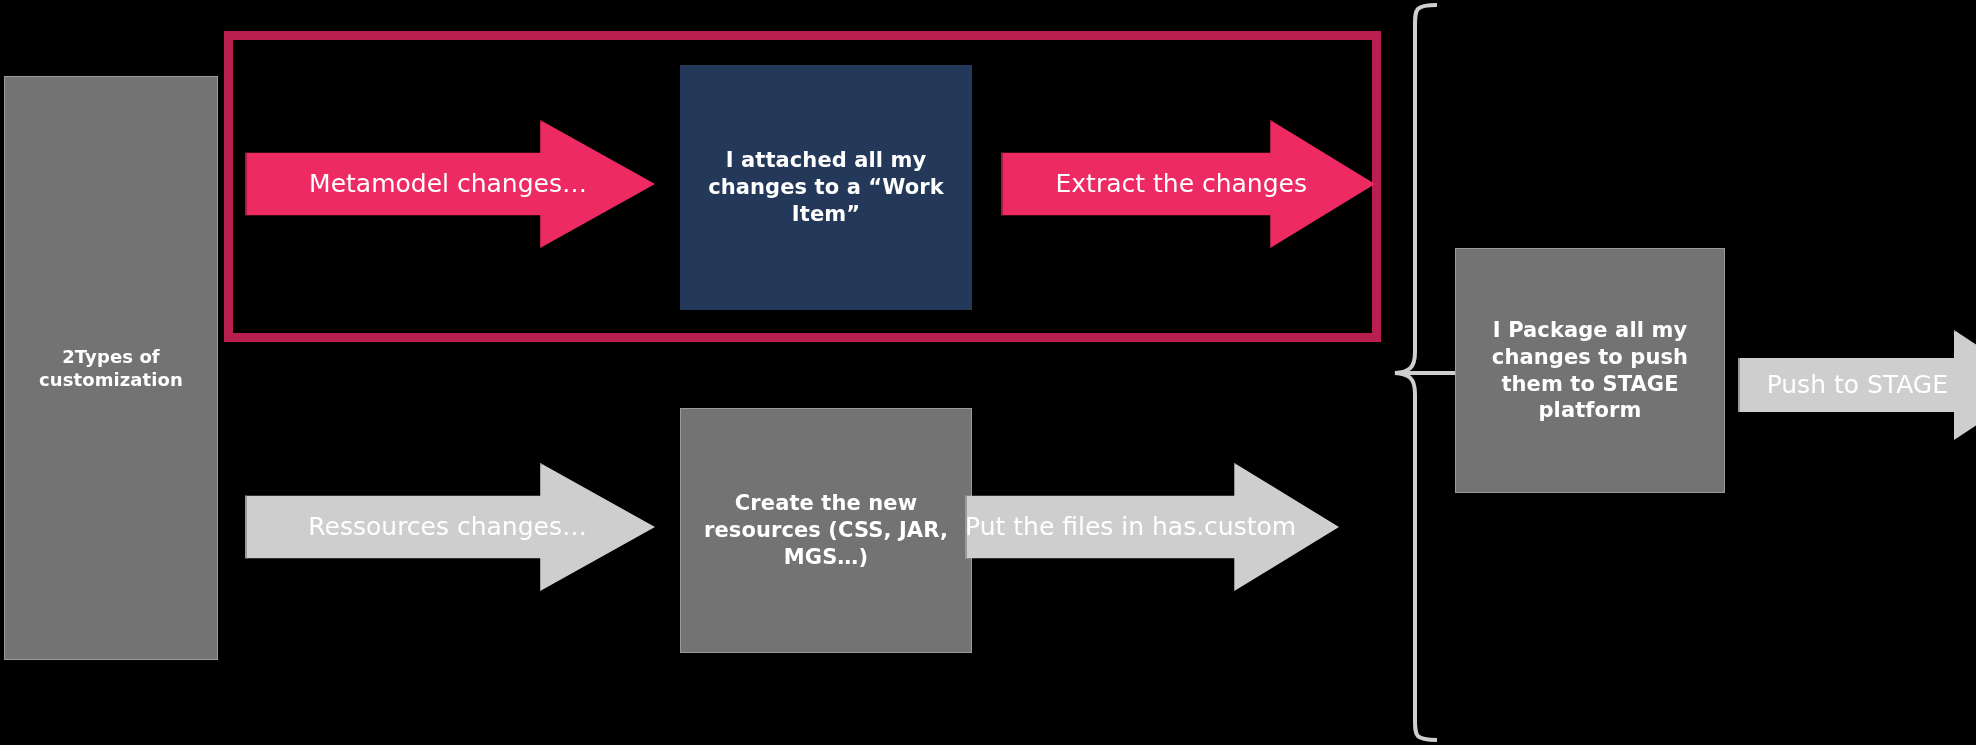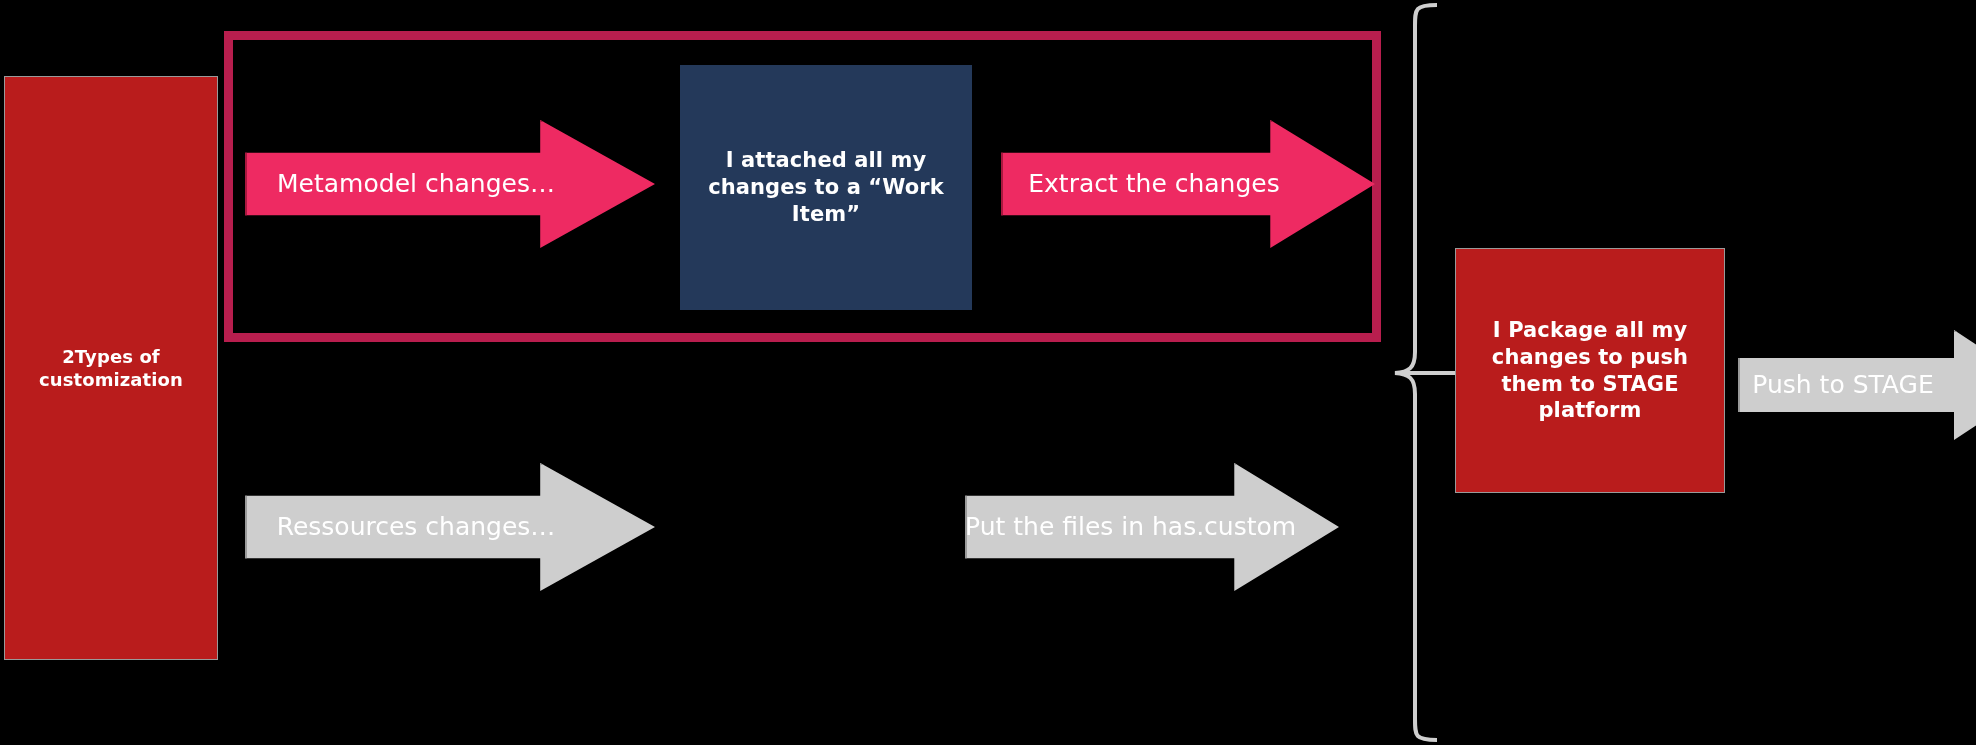--- a/index.html
+++ b/index.html
@@ -20,21 +20,21 @@
   .box {
     position: absolute;
     box-sizing: border-box;
     display: flex;
     align-items: center;
     justify-content: center;
     text-align: center;
     color: #ffffff;
   }
   .box-gray {
-    background: #b91c1c;
+    background: #737373;
     border: 1px solid #9a9a9a;
   }
   .box-navy {
     background: #24395a;
   }
   .box-label {
     font-weight: bold;
     line-height: 1.28;
     letter-spacing: .1px;
     padding: 0 10px;
@@ -60,21 +60,21 @@
     border: 2px solid #a8183f;
   }
   .arrow-gray .arrow-body {
     background: #cecece;
     border: 2px solid #9a9a9a;
   }
   .arrow-text {
     position: relative;
     z-index: 2;
     width: 100%;
-    text-align: center;
+    text-align: right;
     color: #ffffff;
     font-size: 25px;
     line-height: 1.1;
     
     padding-right: 68px;
     box-sizing: border-box;
     white-space: nowrap;
   }
 
   
@@ -127,20 +127,23 @@
   <div class="arrow arrow-pink arrow-shape" style="left:1001px; top:120px; width:374px; height:128px;">
     <div class="arrow-body"></div>
     <div class="arrow-text">Extract the changes</div>
   </div>
 
   <div class="arrow arrow-gray arrow-shape" style="left:245px; top:463px; width:410px; height:128px;">
     <div class="arrow-body"></div>
     <div class="arrow-text">Ressources changes…</div>
   </div>
 
+  <div class="box box-gray" style="left:680px; top:408px; width:292px; height:245px;">
+    <span class="box-label" style="font-size:21px;">Create the new resources (CSS, JAR, MGS…)</span>
+  </div>
 
   <div class="arrow arrow-gray arrow-shape" style="left:965px; top:463px; width:374px; height:128px;">
     <div class="arrow-body"></div>
     <div class="arrow-text">Put the files in has.custom</div>
   </div>
 
   <svg id="brace" style="left:1385px; top:0px;" width="75" height="745" viewBox="0 0 75 745">
     <path d="M 52,5
              C 30,5 30,9 30,26
              L 30,352

